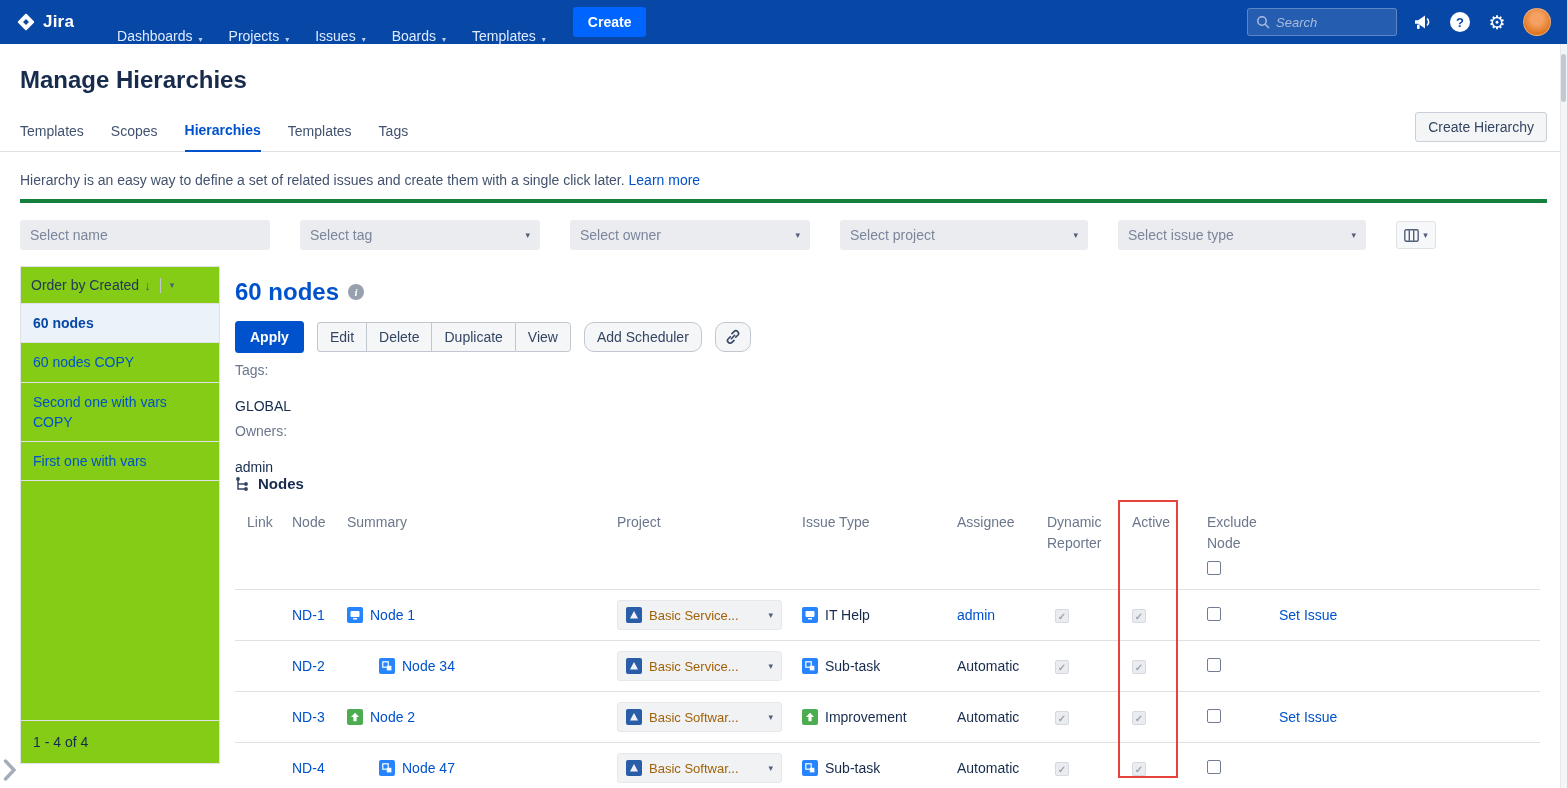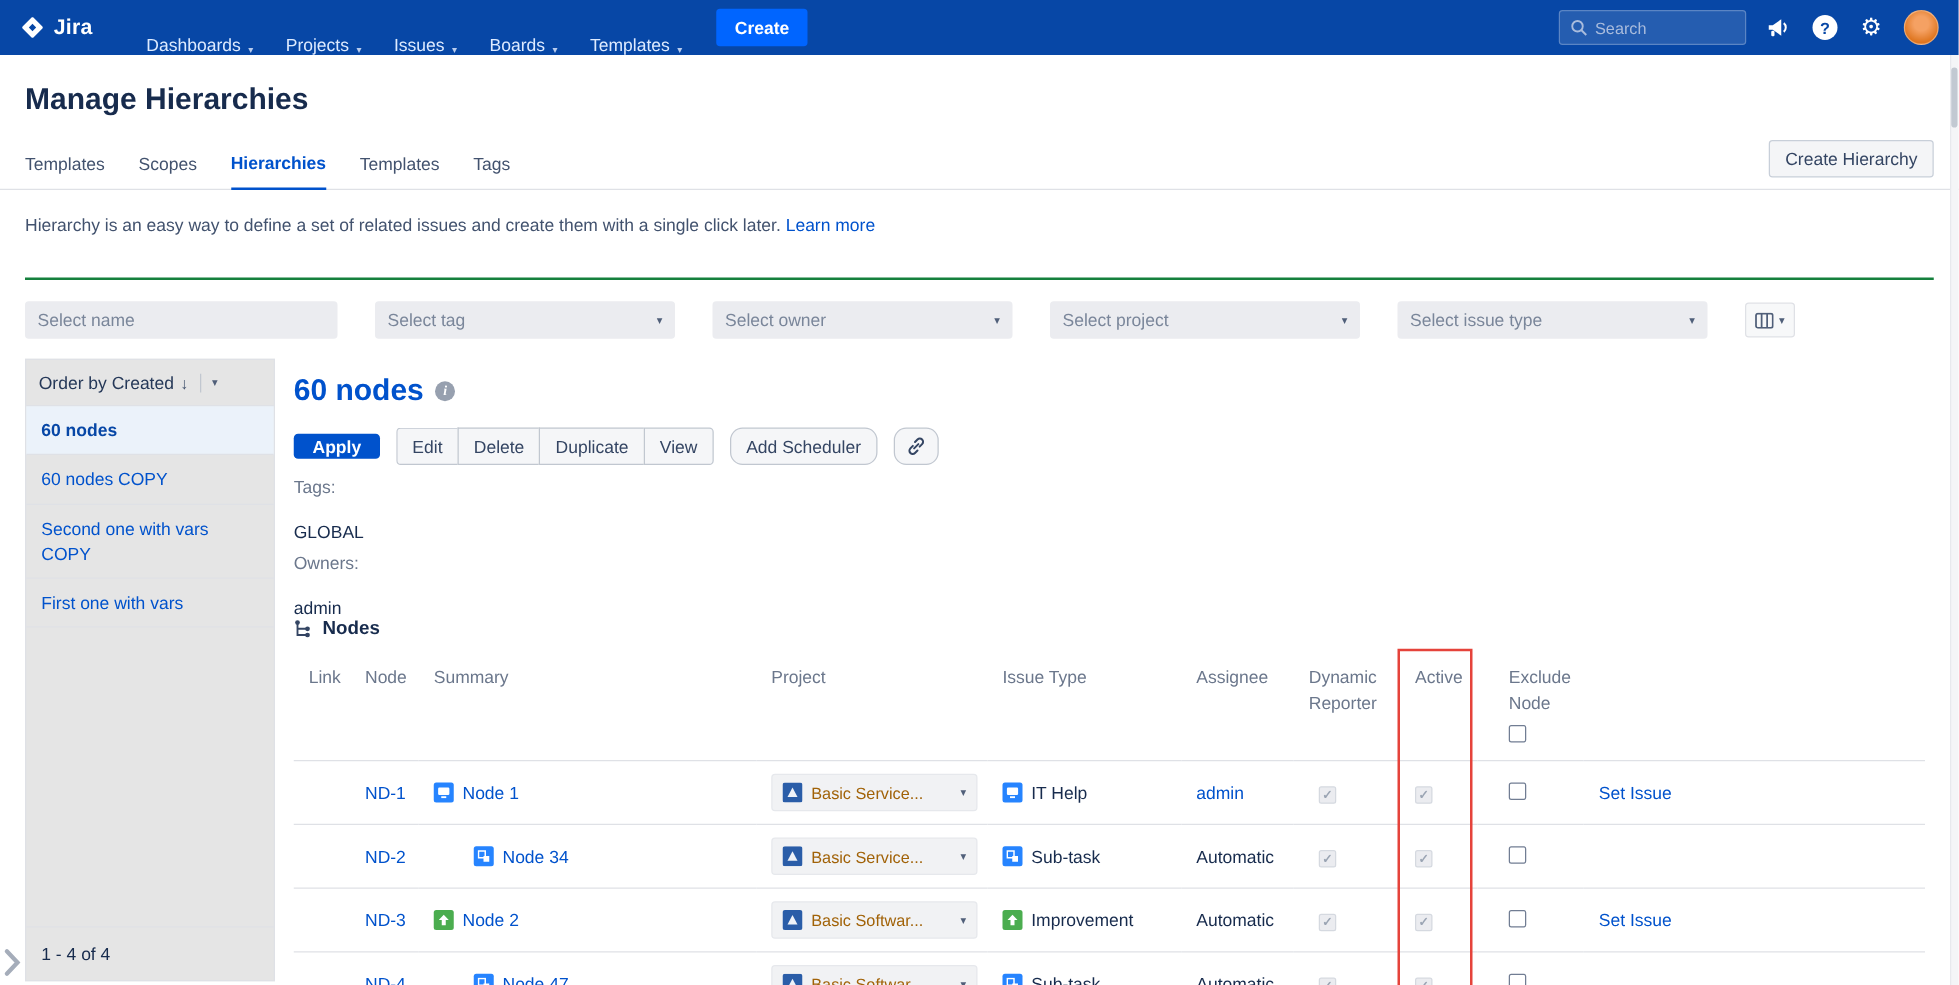--- a/index.html
+++ b/index.html
@@ -19,77 +19,77 @@
   .nav-item { color:#DEEBFF; font-size:14px; font-weight:500; height:44px; padding:0 13px;
               display:flex; align-items:flex-end; gap:6px; cursor:pointer; white-space:nowrap; }
   .nav-caret { font-size:8px; color:#B8CCEE; margin-top:2px; }
   .create-btn { background:#0065FF; border:none; border-radius:3px; color:#fff; font-size:14px;
                 font-weight:600; padding:7px 15px; margin-left:14px; }
   .nav-right { margin-left:auto; display:flex; align-items:center; gap:15px; }
   .nav-search { display:flex; align-items:center; gap:6px; width:150px; height:28px;
                 background:rgba(255,255,255,0.12); border:1px solid rgba(255,255,255,0.25);
                 border-radius:3px; padding:0 8px; }
   .nav-search input { background:transparent; border:none; outline:none; color:#DEEBFF;
-                      font-size:13px; width:110px; font-family:inherit; }
+                      font-size:13px; width:110px; font-family:inherit;font-style:italic; }
   .nav-search input::placeholder { color:#A9BCDD; }
   .nav-icon { width:22px; height:22px; display:flex; align-items:center; justify-content:center; cursor:pointer; }
   .help-circle { width:20px; height:20px; border-radius:50%; background:#fff; color:#0747A6;
                  font-size:13px; font-weight:700; display:flex; align-items:center; justify-content:center; }
   .gear-glyph { color:#fff; font-size:19px; line-height:1; }
   .avatar { width:28px; height:28px; border-radius:50%; cursor:pointer;
             background:radial-gradient(circle at 50% 38%, #F5A163 28%, #DE751F 72%);
             border:1px solid rgba(255,255,255,0.35); }
 
   
   .page-title { font-size:24px; font-weight:600; color:#172B4D; margin:22px 20px 0; }
   .tabbar { display:flex; align-items:flex-end; gap:27px; margin-top:24px; padding:0 20px;
             border-bottom:1px solid #DFE1E6; height:34px; }
   .tab { font-size:14px; color:#42526E; padding-bottom:12px; cursor:pointer; }
   .tab.active { color:#0052CC; font-weight:600; border-bottom:2px solid #0052CC; margin-bottom:-1px; }
   .create-hier-btn { margin-left:auto; margin-bottom:9px; background:#F4F5F7; border:1px solid #C8CFD9;
                      border-radius:3px; color:#344563; font-size:14px; padding:6px 12px; }
-  .desc { margin:20px 20px 0; font-size:14px; color:#42526E; padding-bottom:34px;
-          border-bottom:2px solid #15803d; }
+  .desc { margin:20px 20px 0; font-size:14px; color:#42526E; padding-bottom:11px;
+          border-bottom:4px solid #15803d; }
   .desc a { color:#0052CC; }
 
   
   .filters { display:flex; align-items:center; gap:30px; margin:17px 20px 0; }
   .f-input { width:250px; height:30px; background:#EBECF0; border:none; border-radius:3px;
              padding:0 10px; font-size:14px; color:#505F79; outline:none; font-family:inherit; }
   .f-input::placeholder { color:#7A869A; }
   .f-select { height:30px; background:#EBECF0; border-radius:3px; display:flex; align-items:center;
               justify-content:space-between; padding:0 10px; font-size:14px; color:#7A869A; cursor:pointer; }
   .w240 { width:240px; } .w248 { width:248px; }
   .sel-caret { font-size:9px; color:#505F79; }
   .cols-btn { width:40px; height:28px; background:#F7F8F9; border:1px solid #DFE1E6; border-radius:3px;
               display:flex; align-items:center; justify-content:center; gap:4px; }
 
   
   .content { display:flex; margin:16px 20px 0; align-items:flex-start; }
 
-  .sidebar { width:200px; height:498px; border:1px solid #DFE1E6; display:flex; flex-direction:column; background:#e5e5e5; }
+  .sidebar { width:200px; height:498px; border:1px solid #DFE1E6; display:flex; flex-direction:column; background:#84cc16; }
   .sb-header { display:flex; align-items:center; gap:5px; padding:10px 10px; font-size:14px;
                color:#253858; border-bottom:1px solid #DFE1E6; cursor:pointer; }
   .sb-arrow { font-size:13px; color:#42526E; }
   .sb-div { width:1px; height:15px; background:#C1C7D0; margin:0 4px; }
   .sb-caret { font-size:9px; color:#505F79; }
   .sb-item { padding:9px 12px; font-size:14px; line-height:1.45; color:#0052CC;
              border-bottom:1px solid #DFE1E6; cursor:pointer; }
   .sb-item.selected { background:#EBF2FA; color:#0747A6; font-weight:700; }
   .sb-spacer { flex:1; }
   .sb-pagination { border-top:1px solid #DFE1E6; padding:13px 12px; font-size:14px; color:#172B4D; }
 
   .main { flex:1; margin-left:15px; min-width:0; }
   .h-title-row { display:flex; align-items:center; gap:9px; margin-top:12px; }
   .h-title { font-size:24px; font-weight:600; color:#0052CC; }
   .info-icon { width:16px; height:16px; border-radius:50%; background:#97A0AF; color:#fff;
                font-size:11px; font-weight:700; display:flex; align-items:center; justify-content:center;
                font-family:"Liberation Serif", serif; font-style:italic; cursor:pointer; }
   .actions { display:flex; align-items:center; gap:13px; margin-top:15px; }
-  .btn-primary { background:#0052CC; color:#fff; border:none; border-radius:3.5px; height:20px;
+  .btn-primary { background:#0052CC; color:#fff; border:none; border-radius:3.5px; height:32px;
                  padding:0 15px; font-size:14px; font-weight:600; }
   .btn-group { display:flex; }
   .btn { background:#F5F6F8; border:1px solid #C1C7D0; height:30px; padding:0 12px;
          font-size:14px; color:#344563; }
   .btn-group .btn { border-radius:0; border-right-width:0; }
   .btn-group .btn:first-child { border-radius:3.5px 0 0 3.5px; }
   .btn-group .btn:last-child { border-radius:0 3.5px 3.5px 0; border-right-width:1px; }
   .btn.standalone { border-radius:10px; }
   .icon-btn { width:36px; display:flex; align-items:center; justify-content:center; }
   .meta-label { margin-top:9px; font-size:14px; color:#6B778C; }

